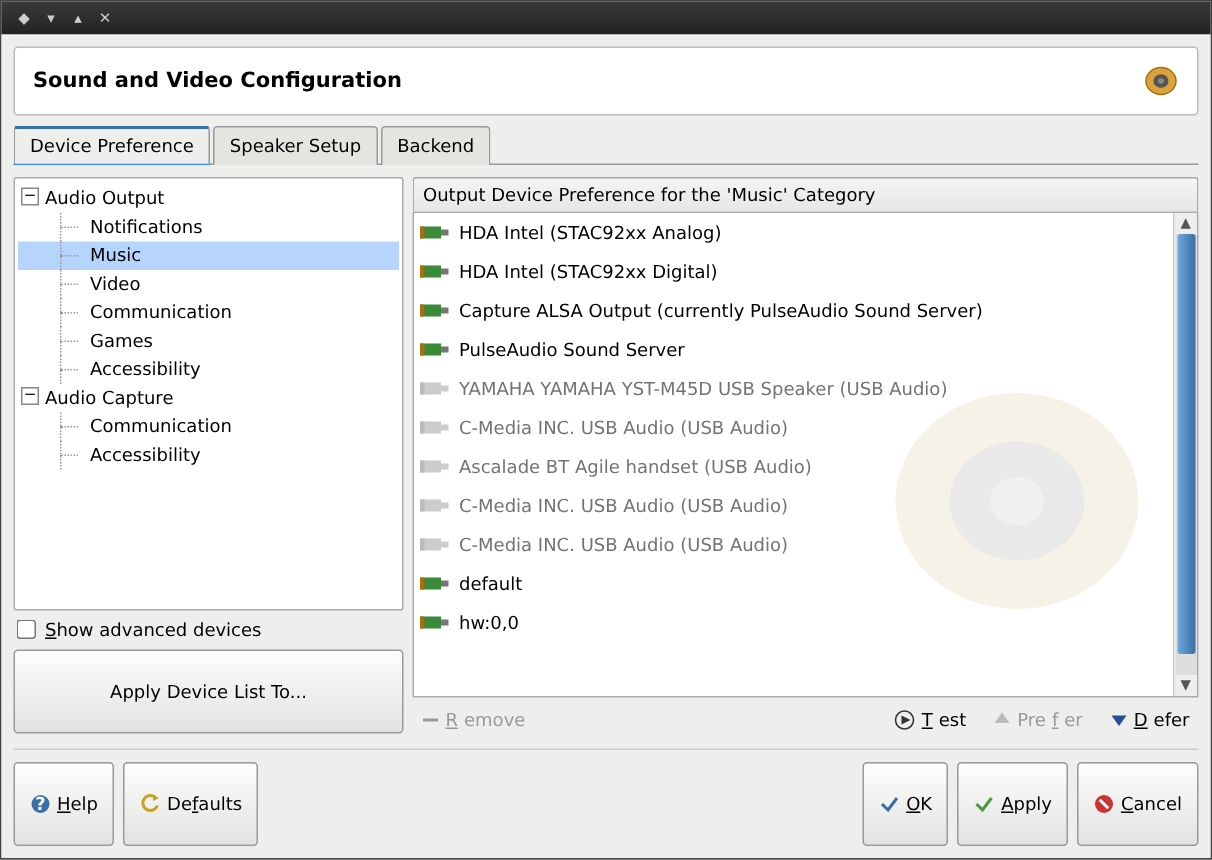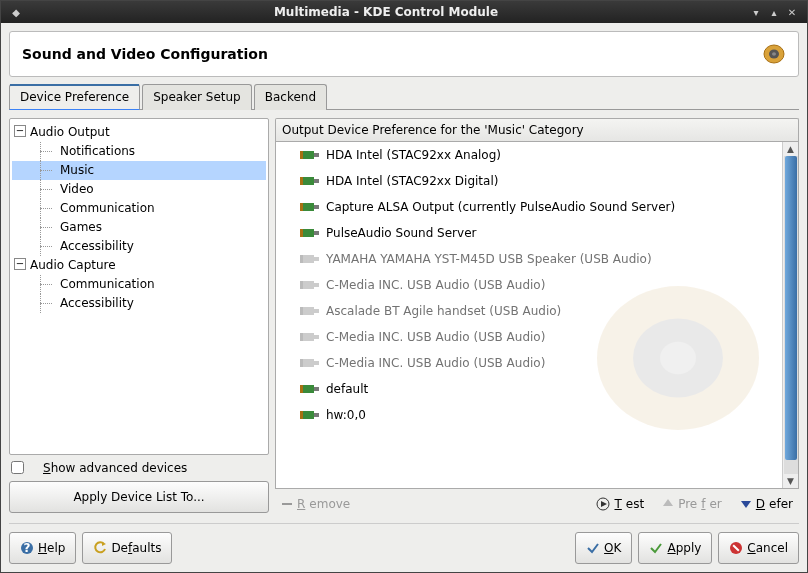--- a/index.html
+++ b/index.html
@@ -18,29 +18,29 @@
 .tab.active::before { content:""; position:absolute; top:-1px; left:0; right:0; height:2px; background:#3a6ea5; }
 .tab-body { flex: 1; display: flex; gap: 6px; padding: 8px 0 6px 0; }
 .left-col { width: 260px; display: flex; flex-direction: column; }
 .tree { flex: 1; background: #fff; border: 1px solid #aaa; border-radius: 2px; overflow: auto; padding: 4px 2px; }
 .tree-node { padding: 1px 2px 1px 18px; line-height: 17px; white-space: nowrap; cursor: pointer; position: relative; }
 .tree-child { padding-left: 48px; position: relative; }
 .tree-child::before { content:""; position:absolute; left:28px; top:0; bottom:0; border-left:1px dotted #999; }
 .tree-child::after { content:""; position:absolute; left:28px; top:9px; width:12px; border-top:1px dotted #999; }
 .tree-node.sel { background: #b5d5ff; }
 .exp { position:absolute; left:2px; top:2px; width:12px; height:12px; border:1px solid #888; background:#fff; font-size:10px; line-height:10px; text-align:center; cursor:pointer;}
-.adv-row { display:flex; align-items:flex-start; padding:6px 2px 2px 2px; gap:17px;}
+.adv-row { display:flex; align-items:flex-start; padding:6px 2px 2px 2px; gap:4px;}
 .adv-row input { margin-right:2px;}
-.btn { background: linear-gradient(#fdfdfd,#e2e2e0); border:1px solid #999; border-radius:3px; padding:8px 10px; cursor:pointer; display:inline-flex; align-items:center; gap:4px; }
+.btn { background: linear-gradient(#fdfdfd,#e2e2e0); border:1px solid #999; border-radius:3px; padding:20px 10px; cursor:pointer; display:inline-flex; align-items:center; gap:4px; }
 .btn.wide { width:100%; justify-content:center; margin-top:4px;}
 .right-col { flex:1; display:flex; flex-direction:column; }
 .list-header { background: linear-gradient(#f4f4f2,#e6e6e4); border:1px solid #aaa; border-bottom:none; padding:4px 6px; font-size:12px; border-radius:2px 2px 0 0;}
 .dev-list { flex:1; background:#fff; border:1px solid #aaa; overflow:hidden; display:flex; position:relative;}
 .dev-scroll { flex:1; overflow-y:auto; }
-.dev-item { display:flex; align-items:center; gap:6px; padding:6px 24px; cursor:pointer; }
+.dev-item { display:flex; align-items:center; gap:6px; padding:6px 4px; cursor:pointer; }
 .dev-item.dim { color:#737373; }
 .dev-ico { width:20px; height:14px; flex-shrink:0; }
 .scrollbar { width:16px; background:#eee; border-left:1px solid #ccc; display:flex; flex-direction:column; align-items:center;}
 .sb-btn { width:14px; height:14px; display:flex; align-items:center; justify-content:center; font-size:9px; color:#555; cursor:pointer;}
 .sb-track { flex:1; width:14px; background:#ddd; position:relative;}
 .sb-thumb { position:absolute; left:1px; right:1px; top:0; bottom:14px; background:linear-gradient(90deg,#6fa8dc,#3a6ea5); border-radius:2px;}
 .right-actions { display:flex; align-items:center; gap:10px; padding:6px 2px 0 2px;}
 .right-actions .spacer { flex:1;}
 .linkbtn { display:inline-flex; align-items:center; gap:4px; cursor:pointer; padding:2px 4px;}
 .linkbtn.disabled { color:#999; cursor:default;}
@@ -49,21 +49,20 @@
 .watermark { position:absolute; right:30px; bottom:40px; width:180px; height:180px; opacity:0.12; pointer-events:none;}
 svg { display:block; }
 .u { text-decoration: underline; }
 </style>
 </head>
 <body>
 
 <div class="window">
   <div class="titlebar">
     <div class="wicon">◆</div>
-    <div class="title">Multimedia - KDE Control Module</div>
     <div class="wicon">▾</div>
     <div class="wicon">▴</div>
     <div class="wicon">✕</div>
   </div>
 
   <div class="content">
     <div class="header">
       <div class="header-title">Sound and Video Configuration</div>
       <svg class="speaker-icon" viewBox="0 0 24 24">
           <ellipse cx="12" cy="12" rx="10" ry="9" fill="#d9a23a" stroke="#a86f12"></ellipse>

